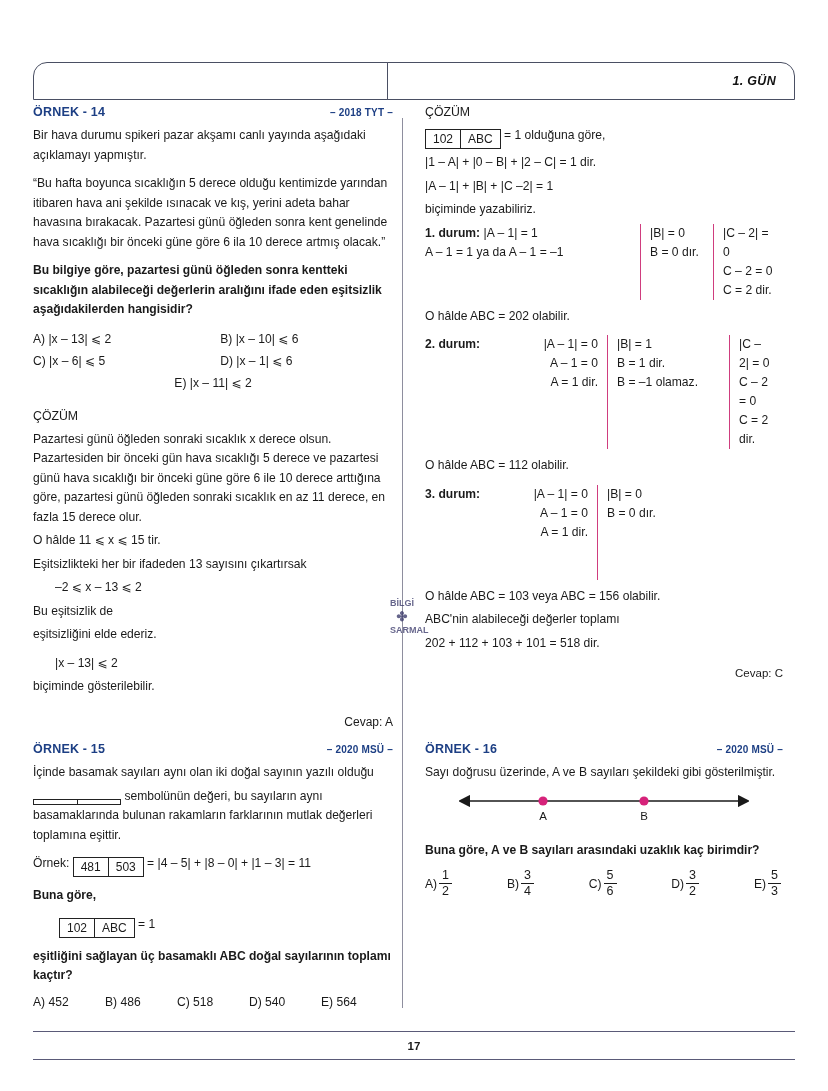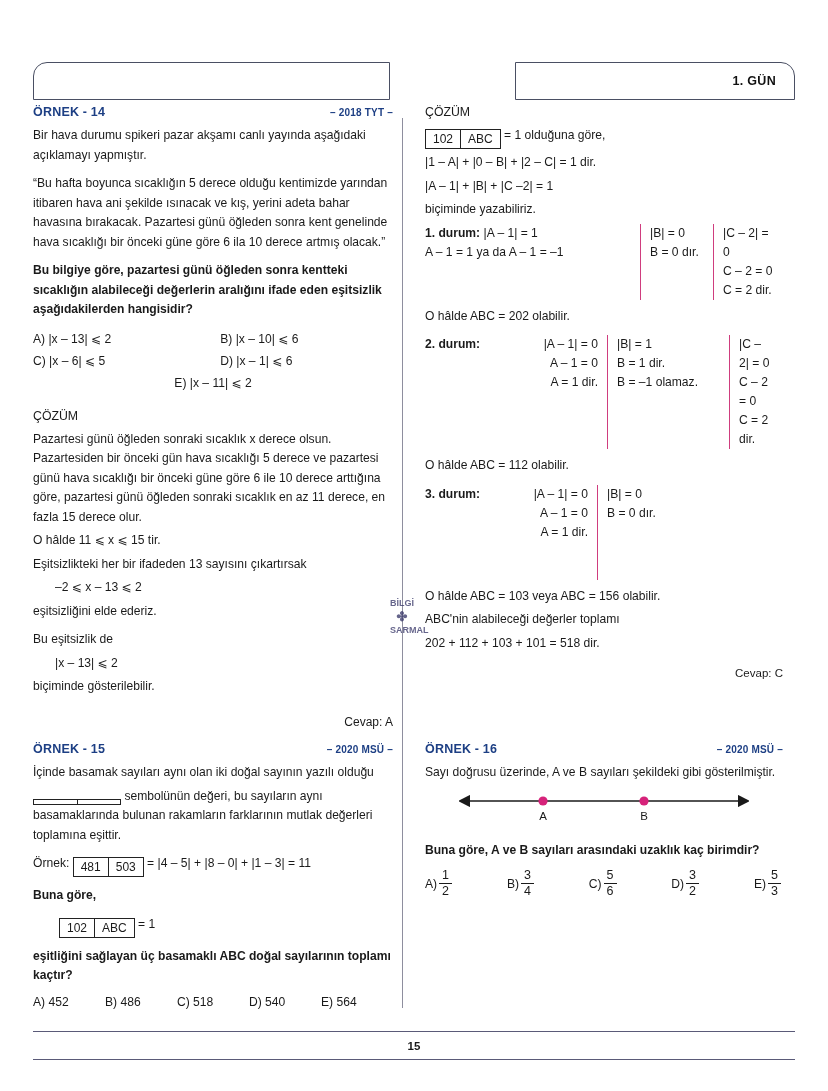--- a/index.html
+++ b/index.html
@@ -15,23 +15,23 @@
   .page { position:absolute; inset:0; }
 
   
   .hdr-row { position:absolute; top:62px; left:33px; right:33px; height:38px; }
   .hdr-box {
     position:absolute; top:0; height:38px;
     border:1px solid #4a4f63;
     background:#fff;
   }
   .hdr-left  { left:0;  width:357px; border-radius:14px 0 0 0; }
-  .hdr-right { right:0; width:280px; border-radius:0 14px 0 0;
+  .hdr-right { right:0; width:408px; border-radius:0 14px 0 0;
                display:flex; align-items:center; justify-content:flex-end;
-               padding-right:18px; }
+               padding-right:18px;font-style:italic; }
   .hdr-right .gun {
     font-size:12.5px; font-weight:bold; color:#111; letter-spacing:.3px;
   }
 
   
   .col { position:absolute; top:105px; width:360px; }
   .col-left  { left:33px; }
   .col-right { left:425px; width:358px; }
 
   .vdivider {
@@ -152,22 +152,22 @@
       <div class="opt-center">E) |x – 11| ⩽ 2</div>
     </div>
 
     <div style="height:16px"></div>
 
     <p class="cozum-h">ÇÖZÜM</p>
     <p class="p tight">Pazartesi günü öğleden sonraki sıcaklık x derece olsun. Pazartesiden bir önceki gün hava sıcaklığı 5 derece ve pazartesi günü hava sıcaklığı bir önceki güne göre 6 ile 10 derece arttığına göre, pazartesi günü öğleden sonraki sıcaklık en az 11 derece, en fazla 15 derece olur.</p>
     <p class="p tight">O hâlde 11 ⩽ x ⩽ 15 tir.</p>
     <p class="p tight">Eşitsizlikteki her bir ifadeden 13 sayısını çıkartırsak</p>
     <p class="p tight" style="padding-left:22px">–2 ⩽ x – 13 ⩽ 2</p>
+    <p class="p tight">Bu eşitsizlik de</p>
     <p class="p">eşitsizliğini elde ederiz.</p>
-    <p class="p tight">Bu eşitsizlik de</p>
     <p class="p tight" style="padding-left:22px">|x – 13| ⩽ 2</p>
     <p class="p">biçiminde gösterilebilir.</p>
 
     <div class="cevap">Cevap: A</div>
   </div>
 
   <div class="col col-right">
 
     <p class="cozum-h">ÇÖZÜM</p>
 
@@ -364,17 +364,17 @@
         <span class="frac">
           <span class="num">5</span>
           <span class="den">3</span>
         </span>
       </span>
     </div>
   </div>
 
   <div class="footer">
     <div class="frule"></div>
-    <div class="fnum">15</div>
+    <div class="fnum">17</div>
     <div class="frule"></div>
   </div>
 
 </div>
 
 </body></html>

